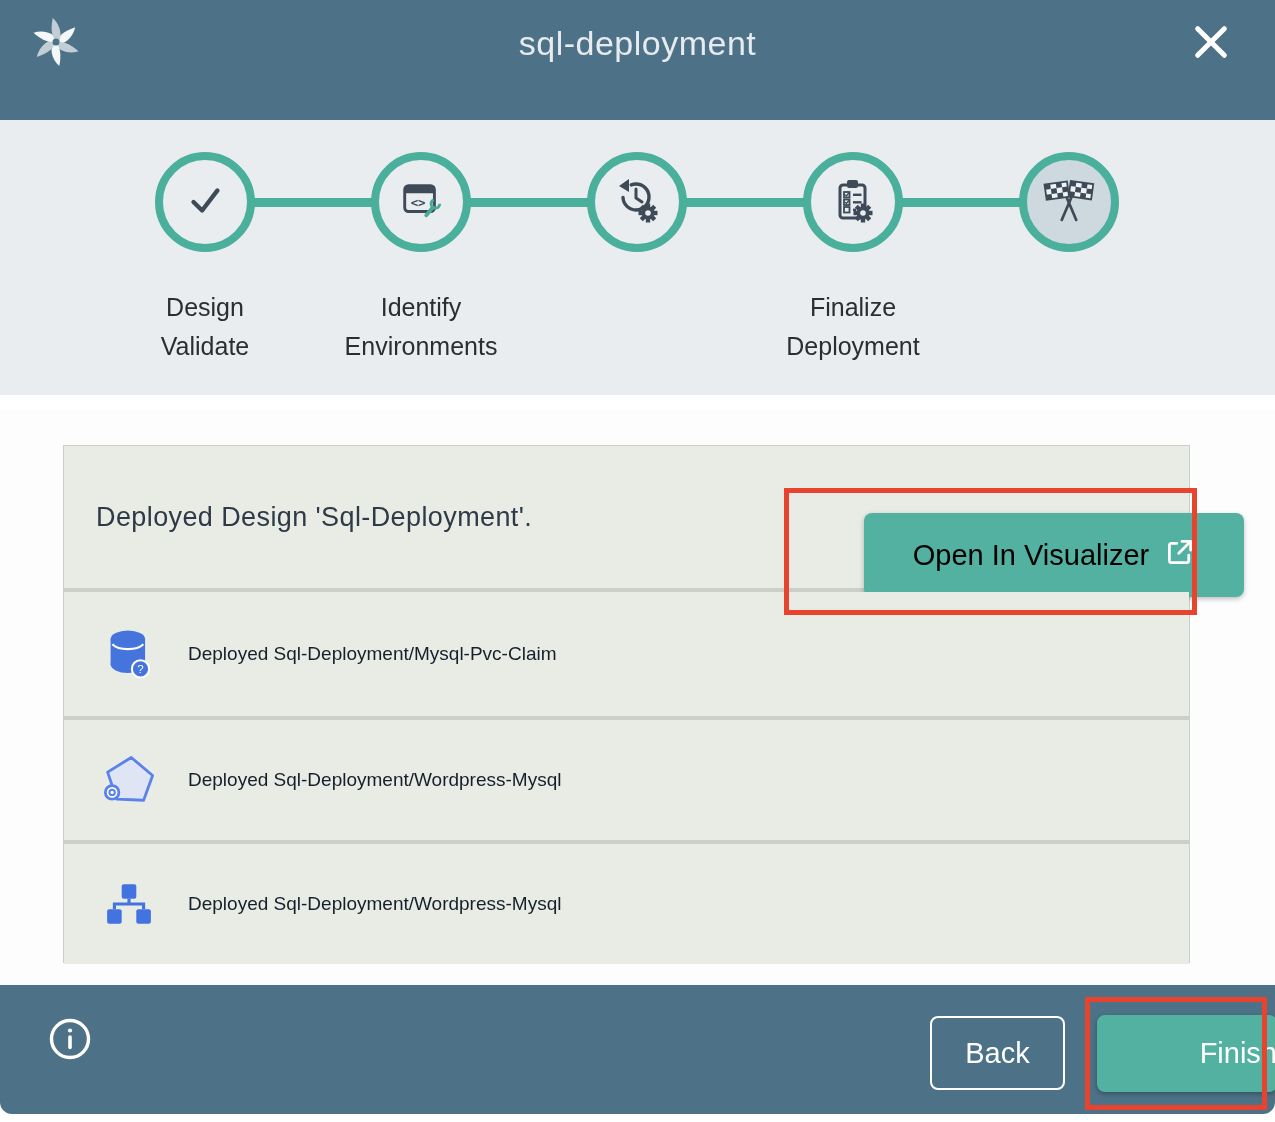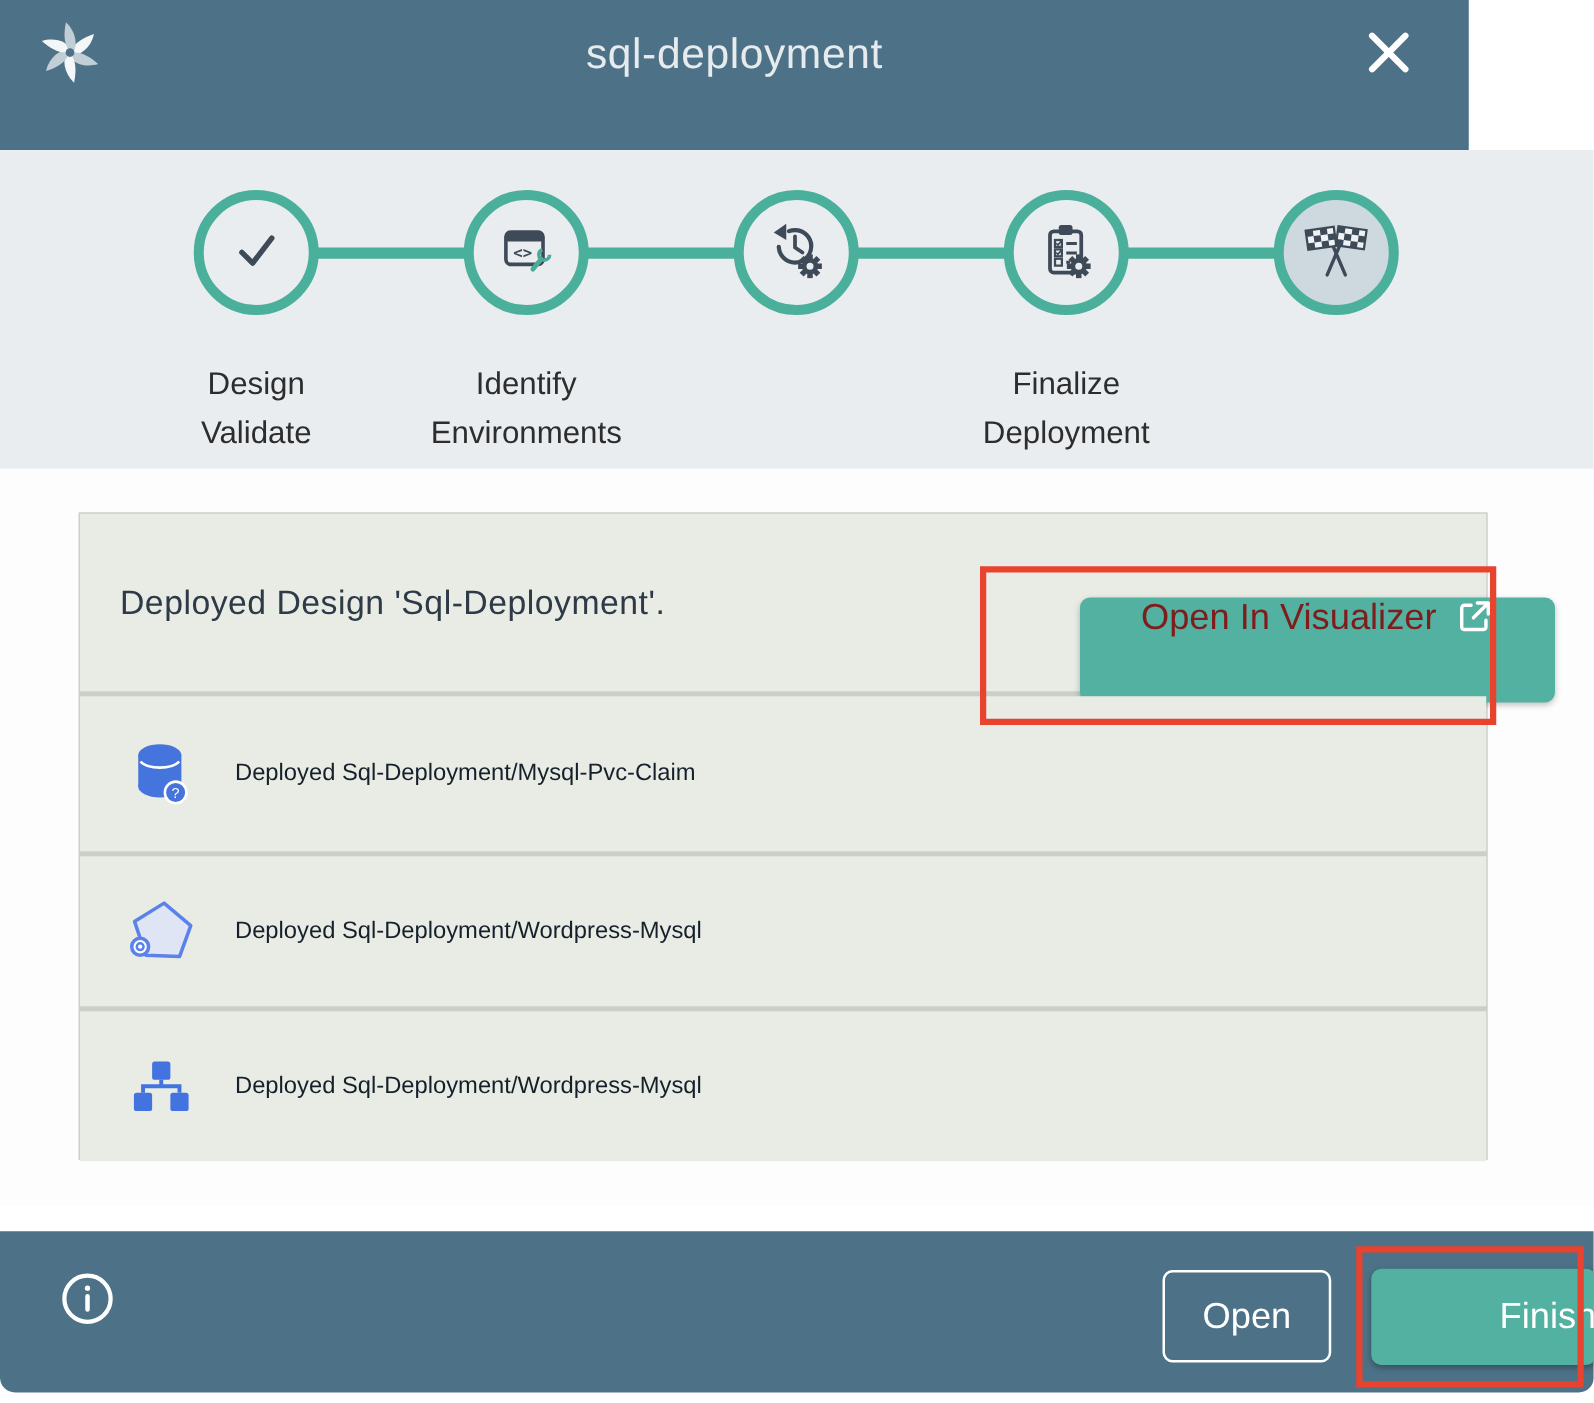--- a/index.html
+++ b/index.html
@@ -6,50 +6,50 @@
     --header_bg:#4d7287; --stepper_bg:#e9edf0; --step_teal:#4aaf9b;
     --active_step_fill:#cdd9de; --icon_dark:#3e4a57; --content_bg:#fdfdfd;
     --row_bg:#e9ece5; --row_border:#cbcfca; --button_teal:#52b1a0;
     --annotation_red:#e8432e; --blue_icon:#4574dd; --text_dark:#15202b;
   }
   *{margin:0;padding:0;box-sizing:border-box;}
   body{font-family:"Liberation Sans","DejaVu Sans",sans-serif;background:#fff;}
   .modal{position:relative;width:1275px;height:1122px;background:#fff;overflow:hidden;}
 
   
-  .hdr{position:absolute;left:0;top:0;width:1175px;height:120px;background:var(--header_bg);}
+  .hdr{position:absolute;left:0;top:0;width:1275px;height:120px;background:var(--header_bg);}
   .logo{position:absolute;left:28px;top:13px;width:56px;height:58px;}
   .hdr-title{position:absolute;left:0;top:24px;width:100%;text-align:center;
     font-size:34px;color:#e7ebee;letter-spacing:.5px;}
   .close-btn{position:absolute;right:44px;top:22px;width:40px;height:40px;cursor:pointer;}
 
   
   .stepper{position:absolute;left:0;top:120px;width:1275px;height:275px;background:var(--stepper_bg);}
   .connector{position:absolute;left:205px;top:78px;width:864px;height:9px;background:var(--step_teal);border-radius:5px;}
   .step{position:absolute;top:32px;width:220px;text-align:center;}
   .step .circle{width:100px;height:100px;margin:0 auto;border:8px solid var(--step_teal);
     border-radius:50%;background:var(--stepper_bg);display:flex;align-items:center;justify-content:center;position:relative;}
   .step.active .circle{background:var(--active_step_fill);}
   .step .lbl{margin-top:36px;font-size:25px;line-height:1.55;color:#2d2d2d;}
   .s0{left:95px;} .s1{left:311px;} .s2{left:527px;} .s3{left:743px;} .s4{left:959px;}
 
   
-  .main{position:absolute;left:0;top:375px;width:1275px;height:590px;background:var(--content_bg);}
+  .main{position:absolute;left:0;top:410px;width:1275px;height:590px;background:var(--content_bg);}
   .panel{position:absolute;left:63px;top:35px;width:1127px;height:518px;background:var(--row_border);border:1px solid var(--row_border);}
   .row{position:absolute;left:0;width:100%;background:var(--row_bg);display:flex;align-items:center;}
   .row-design{top:0;height:142px;padding-left:32px;}
   .row-1{top:146px;height:124px;} .row-2{top:274px;height:120px;} .row-3{top:398px;height:120px;}
   .design-msg{font-size:27px;color:#2e3a47;letter-spacing:.4px;}
   .item-row{padding-left:36px;gap:30px;}
   .item-icon{width:58px;height:58px;display:flex;align-items:center;justify-content:center;flex:0 0 58px;}
   .item-text{font-size:19px;color:var(--text_dark);}
 
   .viz-btn{position:absolute;left:800px;top:67px;width:380px;height:84px;background:var(--button_teal);
-    border:none;border-radius:8px;color:#7f1d1d;font-size:29px;font-family:inherit;cursor:pointer;
-    display:flex;align-items:flex-start;justify-content:center;gap:16px;box-shadow:0 2px 5px rgba(0,0,0,.25);}
+    border:none;border-radius:8px;color:#000000;font-size:29px;font-family:inherit;cursor:pointer;
+    display:flex;align-items:center;justify-content:center;gap:16px;box-shadow:0 2px 5px rgba(0,0,0,.25);}
   .ann-viz{position:absolute;left:720px;top:42px;width:413px;height:127px;border:5px solid var(--annotation_red);pointer-events:none;z-index:5;}
 
   
   .ftr{position:absolute;left:0;top:985px;width:1275px;height:129px;background:var(--header_bg);border-radius:0 0 12px 12px;}
   .info-btn{position:absolute;left:48px;top:32px;width:44px;height:44px;cursor:pointer;}
   .back-btn{position:absolute;left:930px;top:31px;width:135px;height:74px;background:transparent;
     border:2px solid #fff;border-radius:8px;color:#fff;font-size:29px;font-family:inherit;cursor:pointer;}
   .finish-btn{position:absolute;left:1097px;top:30px;width:180px;height:77px;background:var(--button_teal);
     border:none;border-radius:8px;color:#fff;font-size:29px;font-family:inherit;cursor:pointer;box-shadow:0 2px 5px rgba(0,0,0,.3);text-align:right;}
   .ann-finish{position:absolute;left:1085px;top:12px;width:182px;height:113px;border:5px solid var(--annotation_red);pointer-events:none;z-index:5;}
@@ -269,18 +269,18 @@
   </main>
 
   <footer class="ftr">
     <span class="info-btn">
       <svg viewBox="0 0 44 44" width="44" height="44">
         <circle cx="22" cy="22" r="18.5" fill="none" stroke="#fff" stroke-width="3.4"></circle>
         <line x1="22" y1="20" x2="22" y2="30.5" stroke="#fff" stroke-width="3.6" stroke-linecap="round"></line>
         <circle cx="22" cy="13.5" r="2.1" fill="#fff"></circle>
       </svg>
     </span>
-    <button class="back-btn">Open</button>
+    <button class="back-btn">Back</button>
     <button class="finish-btn">Finish</button>
     <div class="ann-finish"></div>
   </footer>
 
 </div>
 
 </body></html>

